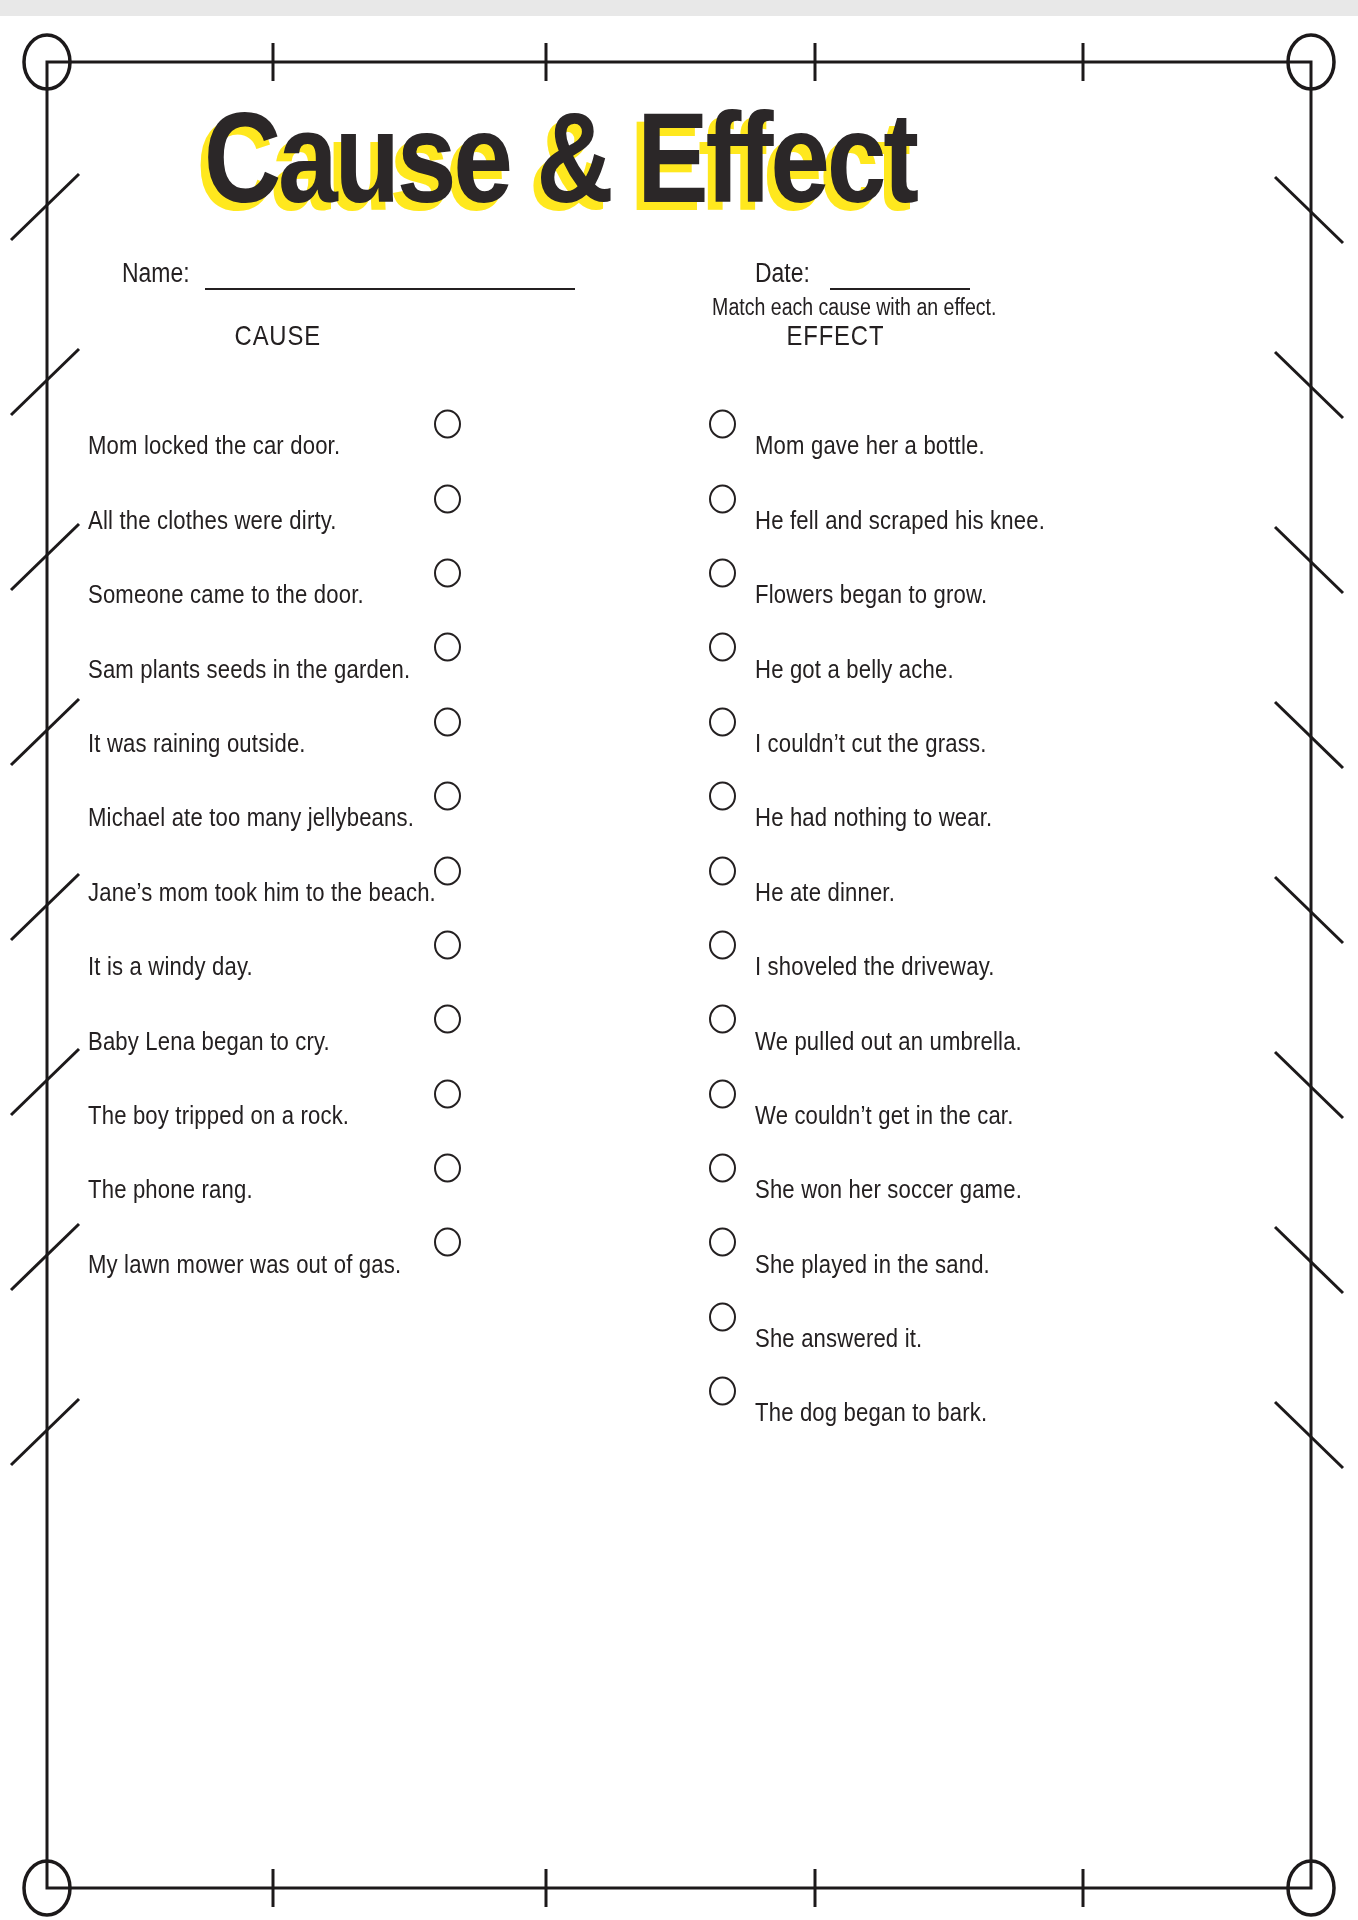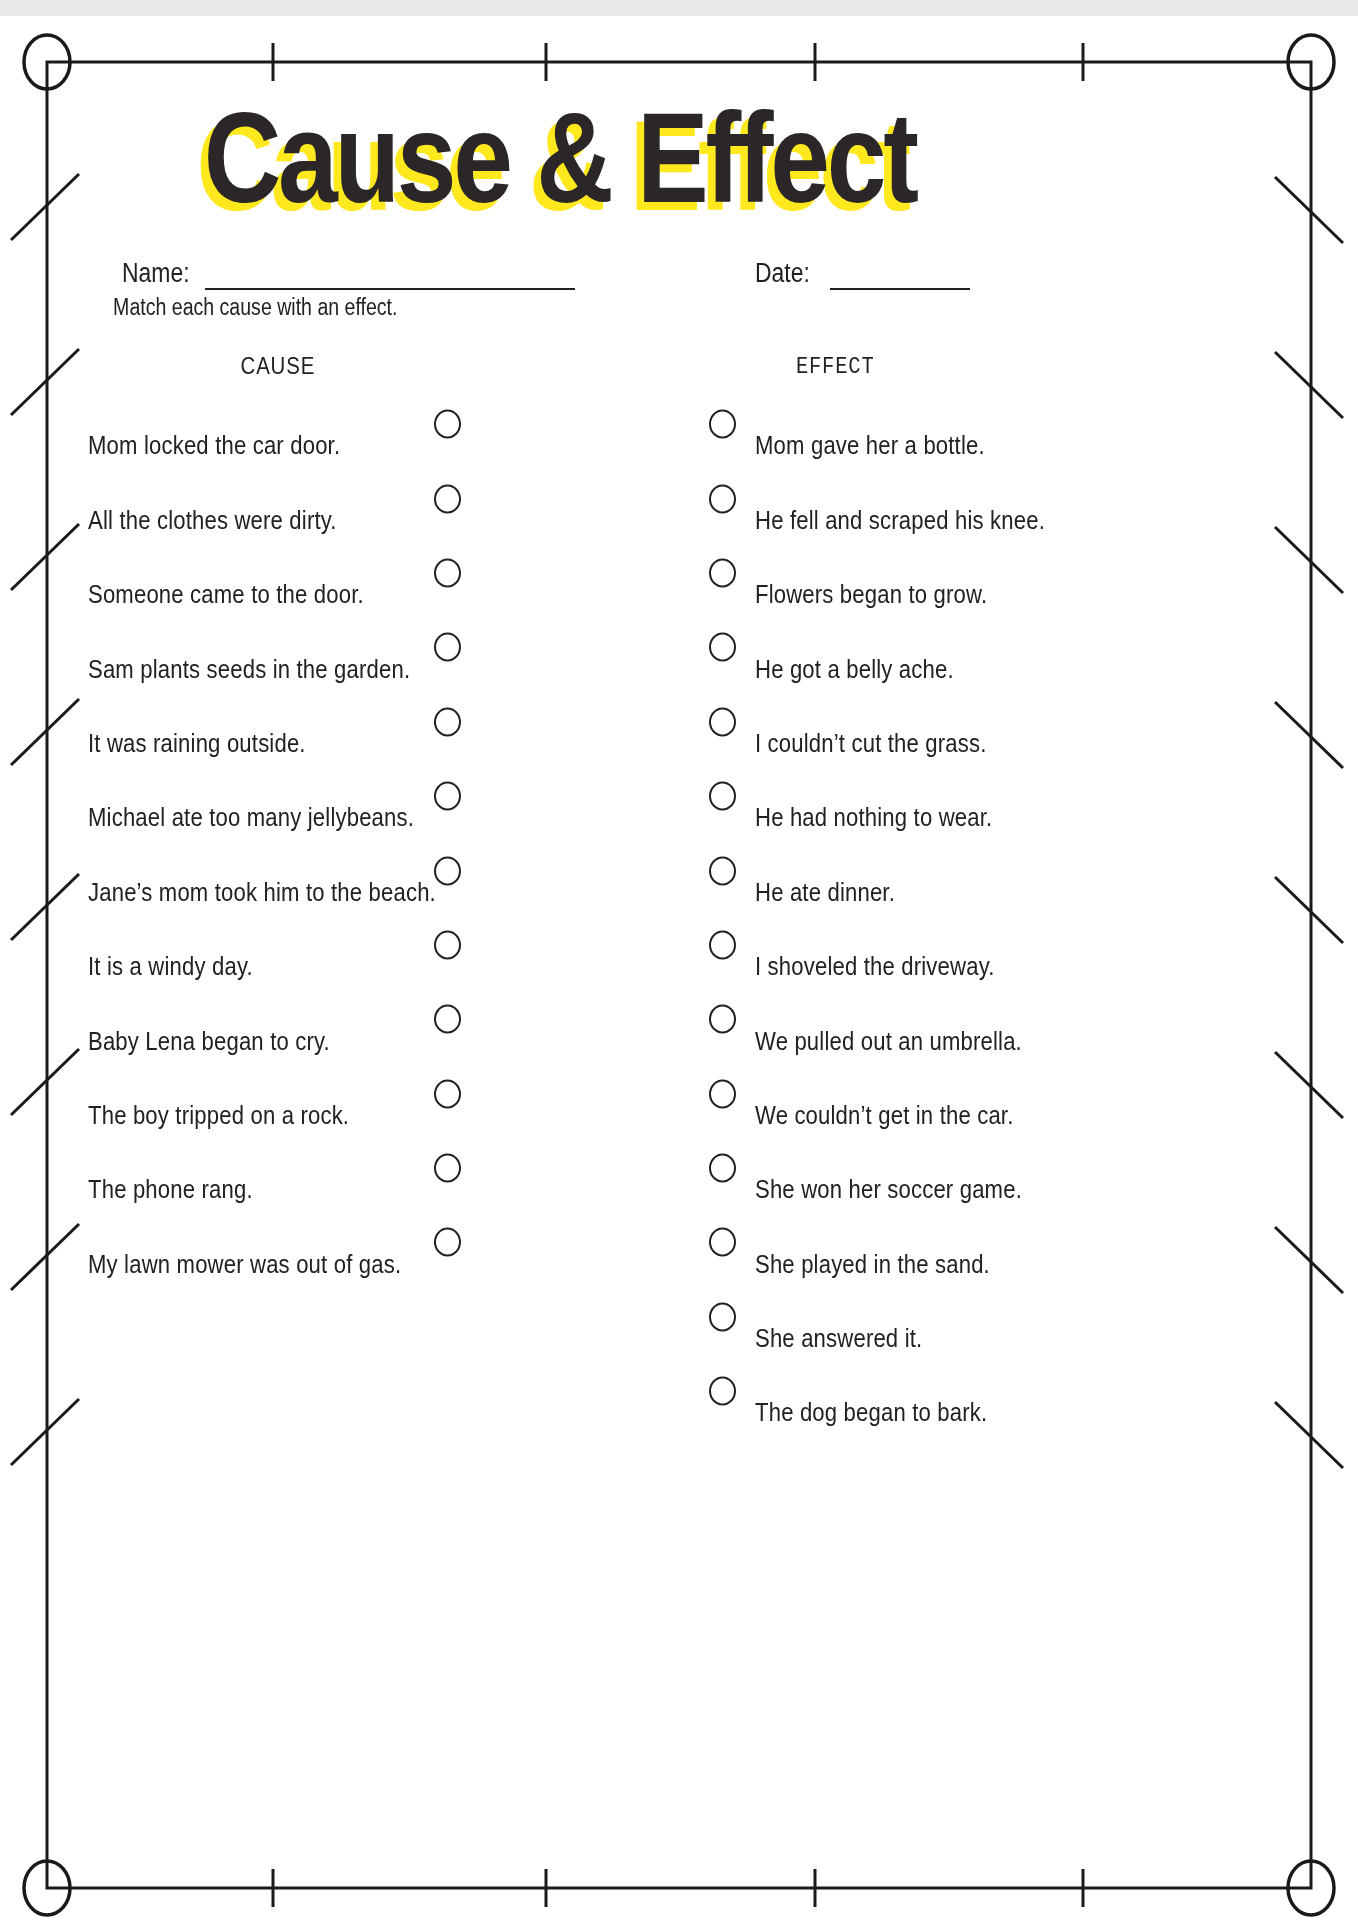--- a/index.html
+++ b/index.html
@@ -37,25 +37,25 @@
     text-shadow:-9px 8px 0 var(--highlight);
     white-space:nowrap;
   }
 
   .field-row{position:absolute;left:0;top:240px;width:100%;height:40px;font-size:27px;}
   .name-label{position:absolute;left:122px;top:2px;}
   .name-line{position:absolute;left:205px;top:32px;width:370px;border-bottom:2.4px solid var(--ink);height:0;}
   .date-label{position:absolute;left:755px;top:2px;}
   .date-line{position:absolute;left:830px;top:32px;width:140px;border-bottom:2.4px solid var(--ink);height:0;}
 
-  .instruction-wrap{position:absolute;left:88px;top:278px;width:934px;text-align:left;font-size:23px;}
-
-  .col-header{position:absolute;top:328px;height:36px;display:flex;align-items:flex-end;justify-content:center;font-size:24px;letter-spacing:1px;}
+  .instruction-wrap{position:absolute;left:88px;top:278px;width:934px;text-align:right;font-size:23px;}
+
+  .col-header{position:absolute;top:304px;height:36px;display:flex;align-items:flex-start;justify-content:center;font-size:28px;letter-spacing:1px;}
   .col-header.cause{left:88px;width:380px;}
-  .col-header.effect{left:703px;width:264px;font-family:Liberation Mono, monospace;}
+  .col-header.effect{left:703px;width:264px;}
 
   .rows{position:absolute;top:371px;display:grid;grid-auto-rows:74.4px;}
   .rows-left{left:88px;width:560px;}
   .rows-right{left:703px;width:600px;}
   .row{position:relative;display:flex;align-items:flex-end;}
   .rowtext{font-size:26px;letter-spacing:0.2px;}
   .bubble{
     position:absolute;top:50%;transform:translateY(-50%);
     width:27px;height:29px;border:2.6px solid var(--ink);
     border-radius:50%;background:transparent;box-sizing:border-box;

